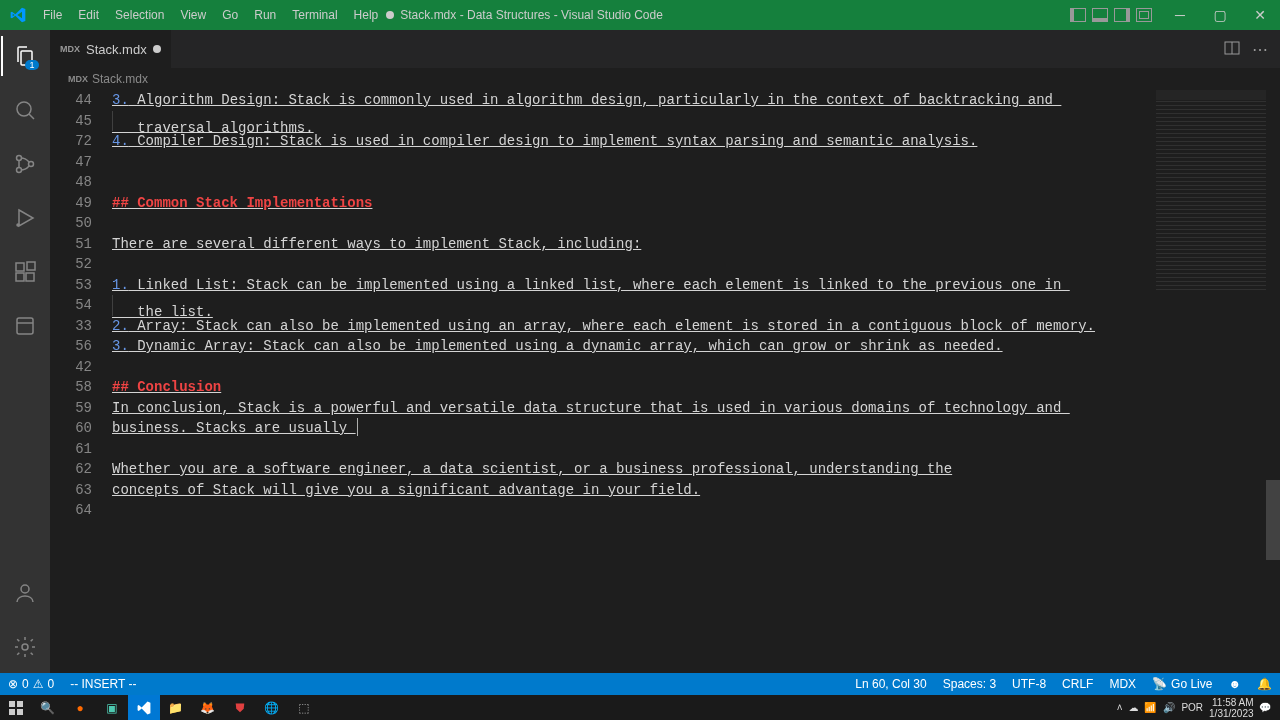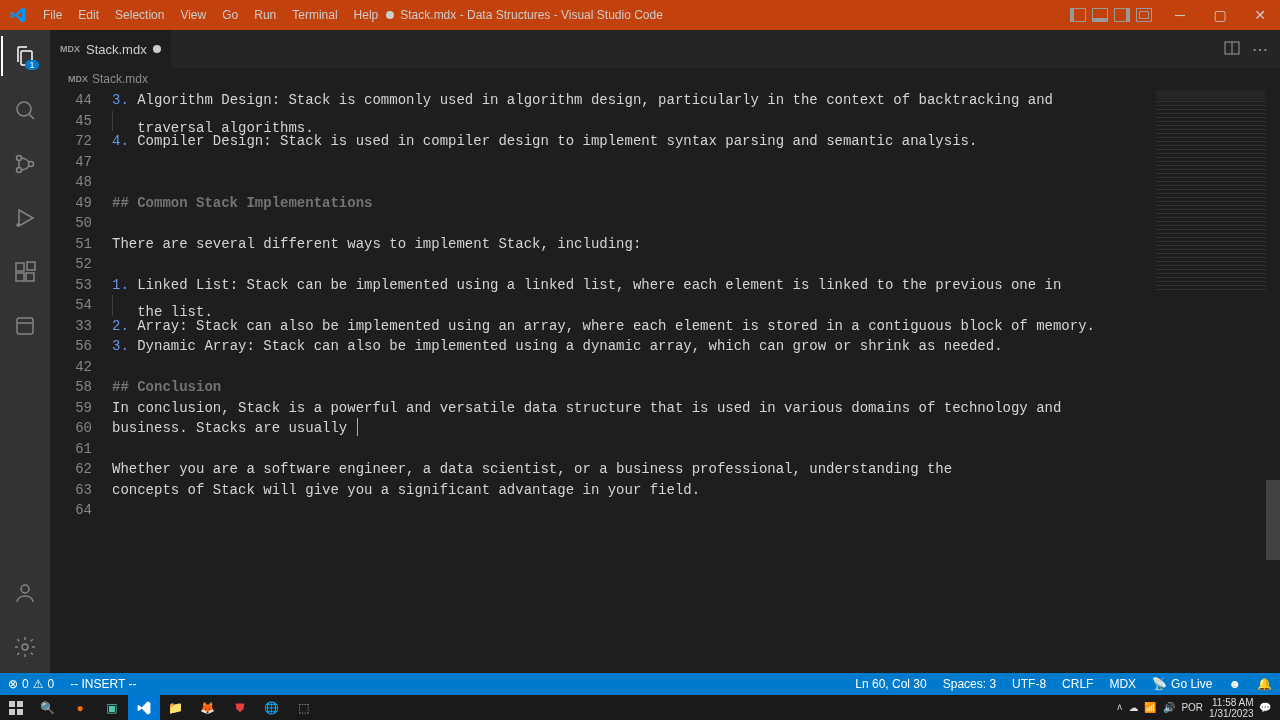--- a/index.html
+++ b/index.html
@@ -1,17 +1,17 @@
 <!DOCTYPE html>
 <html><head>
 <meta charset="utf-8">
 <style>
 * { margin: 0; padding: 0; box-sizing: border-box; }
 html, body { width: 1280px; height: 720px; overflow: hidden; font-family: "Segoe UI", sans-serif; background: #1e1e1e; color: #cccccc; }
-.title-bar { height: 30px; background: #c2410c; display: flex; align-items: center; font-size: 12px; color: #cccccc; }
+.title-bar { height: 30px; background: #15803d; display: flex; align-items: center; font-size: 12px; color: #cccccc; }
 .title-bar .vscode-icon { width: 35px; display: flex; align-items: center; justify-content: center; }
 .title-bar .menu { display: flex; }
 .title-bar .menu .menu-item { padding: 0 8px; height: 30px; line-height: 30px; cursor: pointer; }
 .title-bar .title-center { flex: 1; text-align: center; display: flex; align-items: center; gap: 6px; }
 .title-bar .title-center .dot { width: 8px; height: 8px; border-radius: 50%; background: #cccccc; }
 .title-bar .win-controls { display: flex; align-items: center; }
 .title-bar .layout-icons { display: flex; gap: 6px; padding: 0 8px; }
 .title-bar .layout-icons .layout-btn { width: 16px; height: 14px; border: 1px solid #999; position: relative; }
 .title-bar .win-btn { width: 40px; height: 30px; display: flex; align-items: center; justify-content: center; cursor: pointer; font-size: 14px; }
 .main-layout { display: flex; height: calc(720px - 30px - 22px - 25px); }
@@ -24,23 +24,23 @@
 .editor-area { flex: 1; display: flex; flex-direction: column; background: #1e1e1e; position: relative; }
 .tab-bar { height: 38px; background: #252526; display: flex; align-items: center; }
 .tab { height: 38px; background: #1e1e1e; display: flex; align-items: center; padding: 0 10px; gap: 6px; font-size: 13px; border-right: 1px solid #252526; }
 .tab .mdx-badge { font-size: 9px; color: #999; font-weight: bold; }
 .tab .modified { width: 8px; height: 8px; border-radius: 50%; background: #cccccc; }
 .tab-bar .right-actions { margin-left: auto; display: flex; gap: 12px; padding: 0 12px; color: #999; }
 .breadcrumb { height: 22px; font-size: 12px; color: #8a8a8a; display: flex; align-items: center; padding-left: 18px; gap: 4px; }
 .breadcrumb .mdx-badge { font-size: 9px; font-weight: bold; }
 .code-container { flex: 1; display: flex; position: relative; font-family: Consolas, "Courier New", monospace; font-size: 14px; line-height: 20.5px; }
 .gutter { width: 62px; text-align: right; color: #858585; padding-right: 20px; user-select: none; }
-.code-lines { flex: 1; color: #d4d4d4; white-space: pre; position: relative; }
+.code-lines { flex: 1; color: #d4d4d4; white-space: pre; position: relative; text-decoration: underline; }
 .code-lines .line { height: 20.5px; }
-.md-heading { color: #737373; font-weight: bold; }
+.md-heading { color: #ef4444; font-weight: bold; }
 .md-num { color: #6796e6; }
 .cursor { border-left: 1px solid #aeafad; display: inline-block; height: 18px; vertical-align: text-bottom; margin-left: 1px; }
 .indent-guide { border-left: 1px solid #404040; display: inline-block; width: 1px; height: 20.5px; position: relative; margin-right: -1px; }
 .minimap { position: absolute; top: 60px; right: 14px; width: 110px; height: 200px; background: linear-gradient(#2a2a2a 0 10px, transparent 10px), repeating-linear-gradient(#1e1e1e 0 3px, #3c3c3c 3px 4px); opacity: .6; pointer-events: none; }
 .scrollbar-track { position: absolute; top: 0; right: 0; width: 14px; height: 100%; background: #1e1e1e; }
 .scrollbar-thumb { position: absolute; right: 0; width: 14px; background: #424242; top: 390px; height: 80px; }
 .status-bar { height: 22px; background: #007acc; color: #fff; display: flex; align-items: center; font-size: 12px; }
 .status-bar .sb-item { padding: 0 8px; display: flex; align-items: center; gap: 4px; cursor: pointer; height: 22px; }
 .status-bar .right { margin-left: auto; display: flex; }
 .taskbar { height: 25px; background: #1a1a1a; display: flex; align-items: center; gap: 0; }

